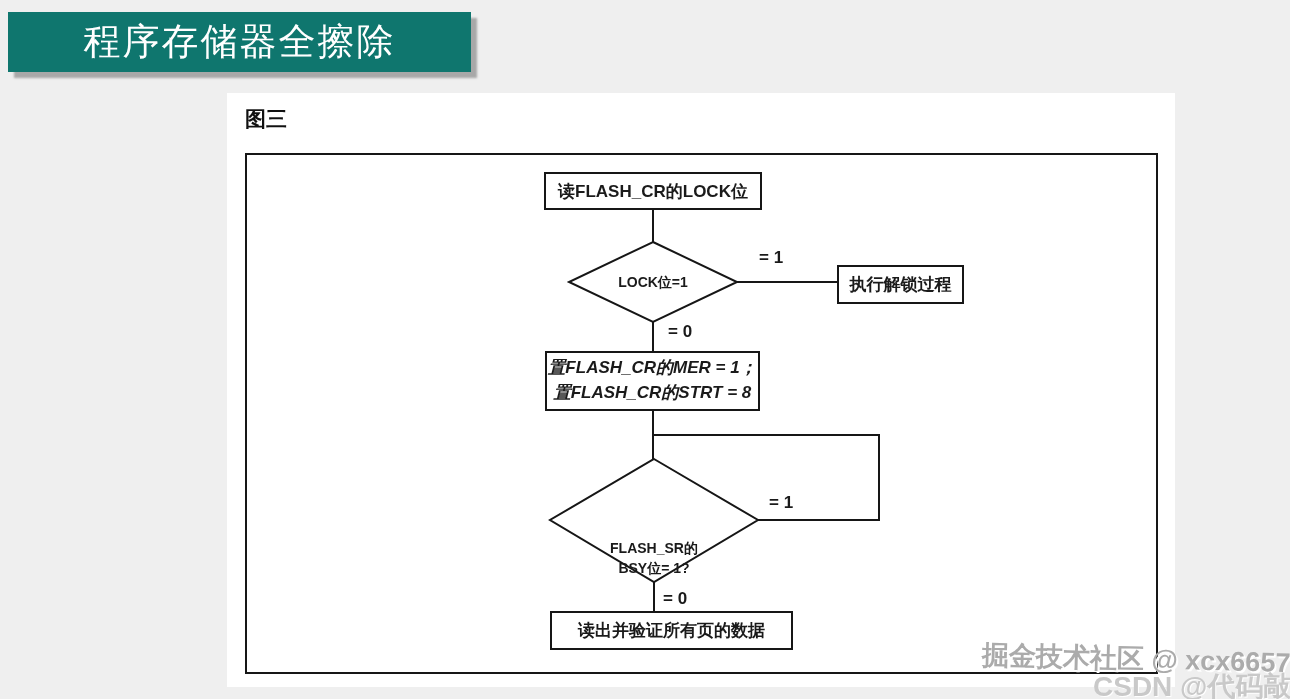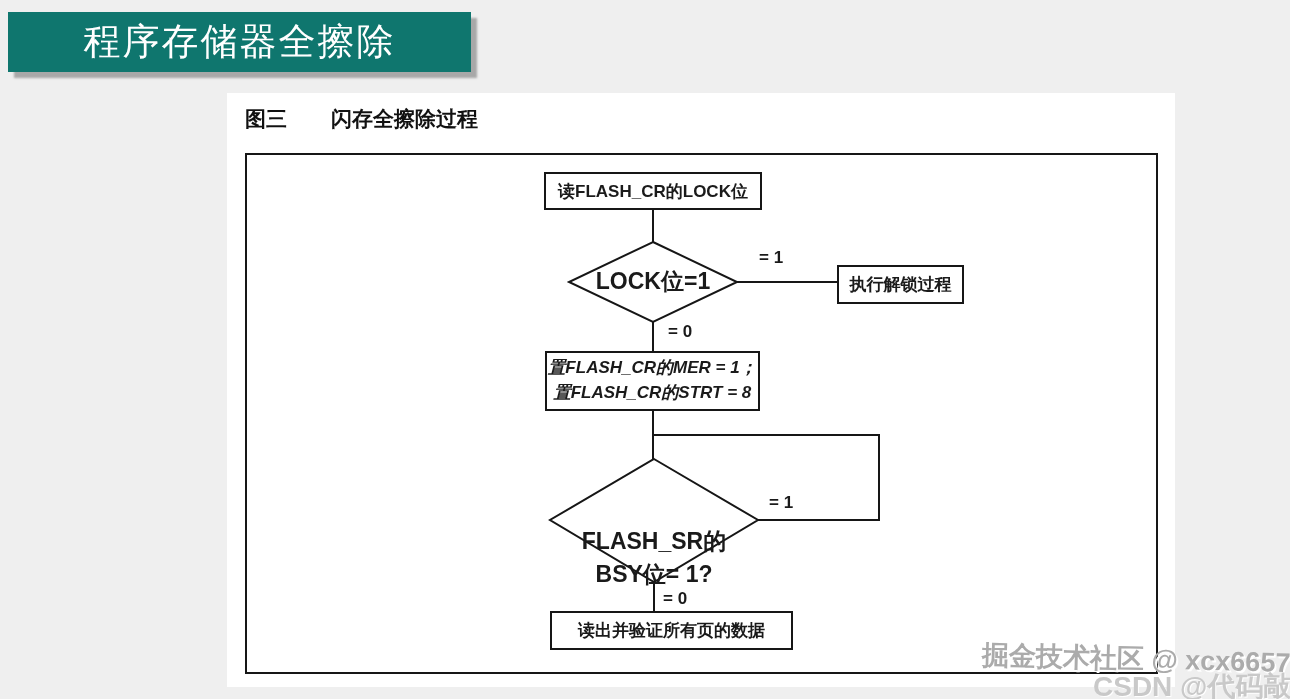--- a/index.html
+++ b/index.html
@@ -62,21 +62,21 @@
   .box-read   { left: 297px; top: 17px;  width: 218px; height: 38px; }
   .box-unlock { left: 590px; top: 110px; width: 127px; height: 39px; }
   .box-set    { left: 298px; top: 196px; width: 215px; height: 60px;
                 flex-direction: column; line-height: 1.45; font-style: italic; }
   .box-verify { left: 303px; top: 456px; width: 243px; height: 39px; }
 
   .diamond-label {
     position: absolute;
     display: flex; align-items: center; justify-content: center;
     flex-direction: column;
-    font-size: 23px; font-weight: 600; color: #1a1a1a;
+    font-size: 14px; font-weight: 600; color: #1a1a1a;
     text-align: center; line-height: 1.45; white-space: nowrap;
   }
   .d1-label { left: 322px; top: 107px; width: 168px; height: 40px; }
   .d2-label { left: 303px; top: 336px; width: 208px; height: 58px; margin-top: 38px; }
 
   .edge-label {
     position: absolute;
     font-size: 17px; font-weight: 600; color: #1a1a1a;
     white-space: nowrap;
   }
@@ -108,21 +108,20 @@
 <div class="page">
 
   <div class="banner">
     <span class="banner-title">程序存储器全擦除</span>
   </div>
 
   <div class="panel"></div>
 
   <div class="figure-caption">
     <span>图三</span>
-    <span>闪存全擦除过程</span>
   </div>
 
   <div class="frame">
 
     <svg width="909" height="517" viewBox="0 0 909 517">
 
       <line x1="406" y1="55" x2="406" y2="90" stroke="#161616" stroke-width="2"></line>
 
       <line x1="488" y1="127" x2="590" y2="127" stroke="#161616" stroke-width="2"></line>
 

